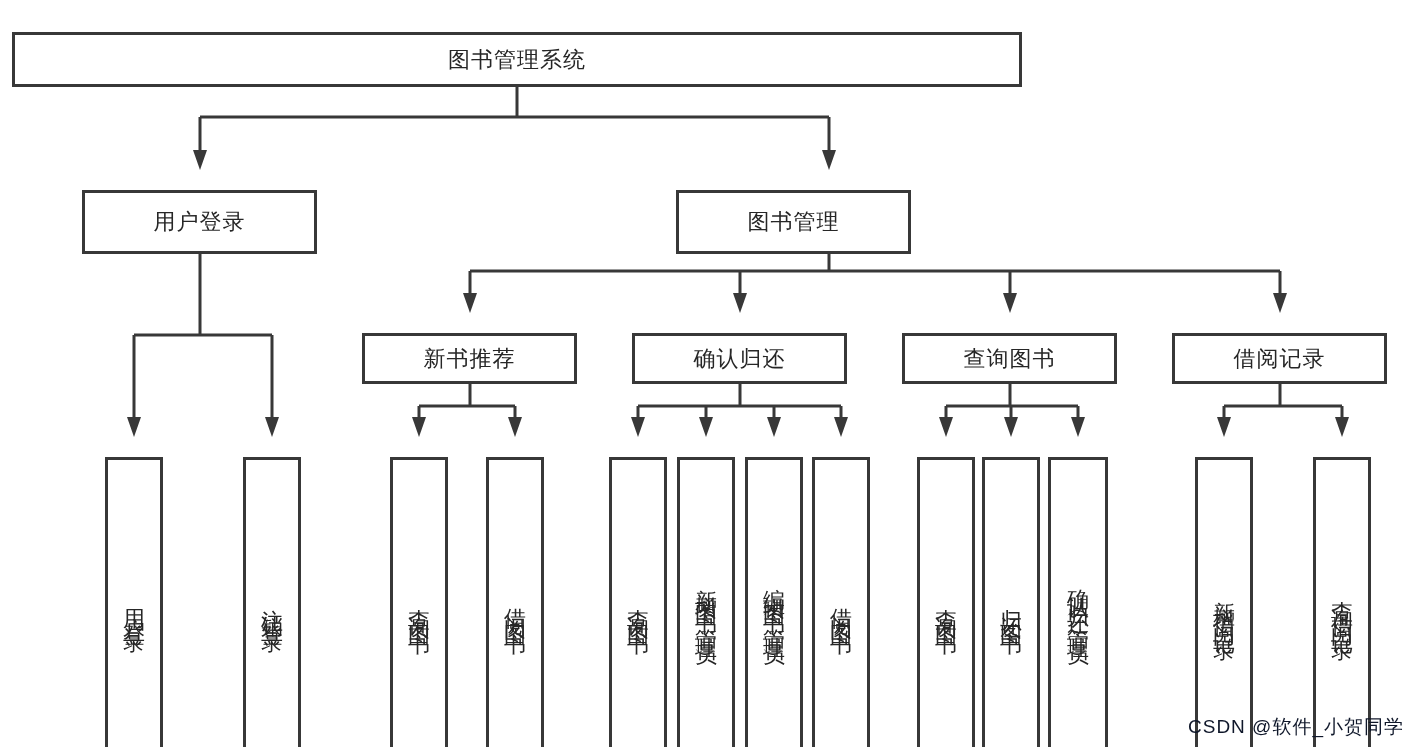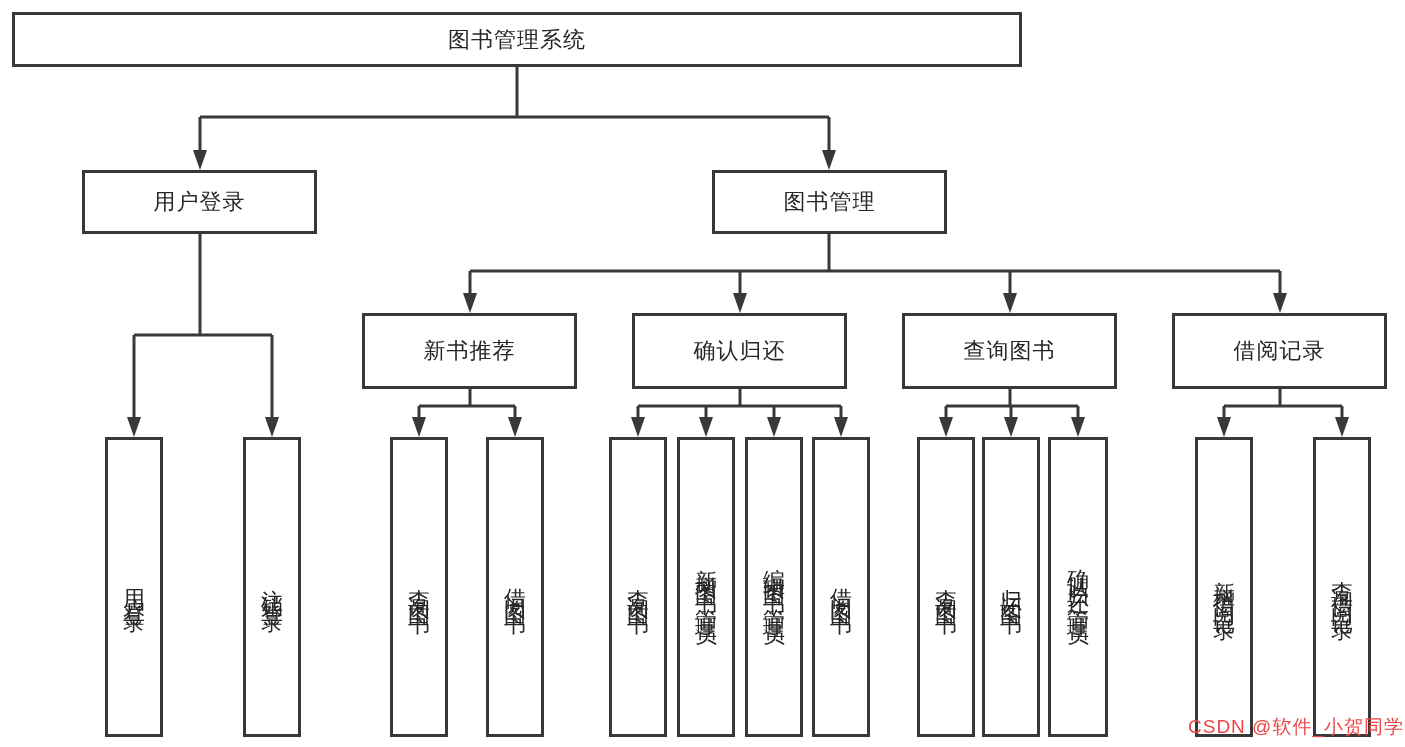--- a/index.html
+++ b/index.html
@@ -21,39 +21,40 @@
     background: #ffffff;
     border: 3px solid #383838;
     box-sizing: border-box;
     display: flex;
     align-items: center;
     justify-content: center;
     color: #262626;
     font-size: 22px;
     letter-spacing: 1px;
     z-index: 2;
+    margin-top: 20px;
   }
   .root  { left: 12px;  top: 12px;  width: 1010px; height: 55px; }
   .lvl2  { top: 170px; width: 235px; height: 64px; }
-  .lvl3  { top: 313px; width: 215px; height: 76px; }
+  .lvl3  { top: 313px; width: 215px; height: 51px; }
   .leaf  { top: 437px; width: 58px;  height: 300px; }
   .leaf .vtext {
     writing-mode: vertical-rl;
     text-orientation: mixed;
     letter-spacing: 8px;
     font-size: 22px;
     line-height: 1;
     white-space: nowrap;
   }
   .watermark {
     position: absolute;
     left: 1188px;
     top: 714px;
     font-size: 19px;
-    color: #ef4444;
+    color: #0f172a;
     letter-spacing: 1px;
     z-index: 3;
     white-space: nowrap;
   }
 </style>
 </head>
 <body>
 
 <div class="canvas">
 
@@ -90,21 +91,21 @@
     </g>
   </svg>
 
   <div class="box root">
     <span>图书管理系统</span>
   </div>
 
   <div class="box lvl2" style="left:82px;">
     <span>用户登录</span>
   </div>
-  <div class="box lvl2" style="left:712px;">
+  <div class="box lvl2" style="left:676px;">
     <span>图书管理</span>
   </div>
 
   <div class="box lvl3" style="left:362px;">
     <span>新书推荐</span>
   </div>
   <div class="box lvl3" style="left:632px;">
     <span>确认归还</span>
   </div>
   <div class="box lvl3" style="left:902px;">

